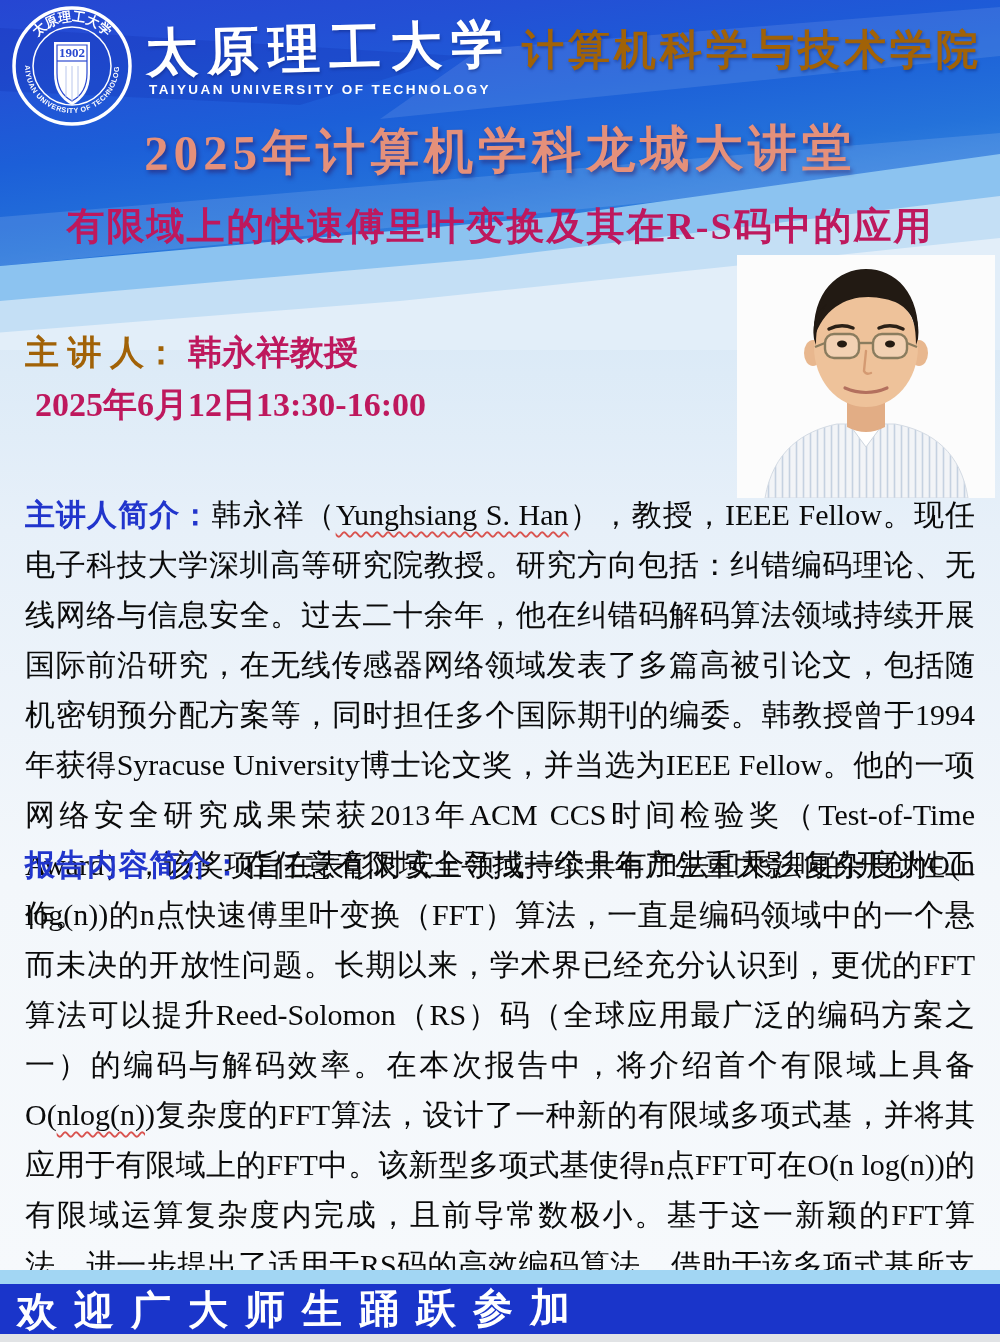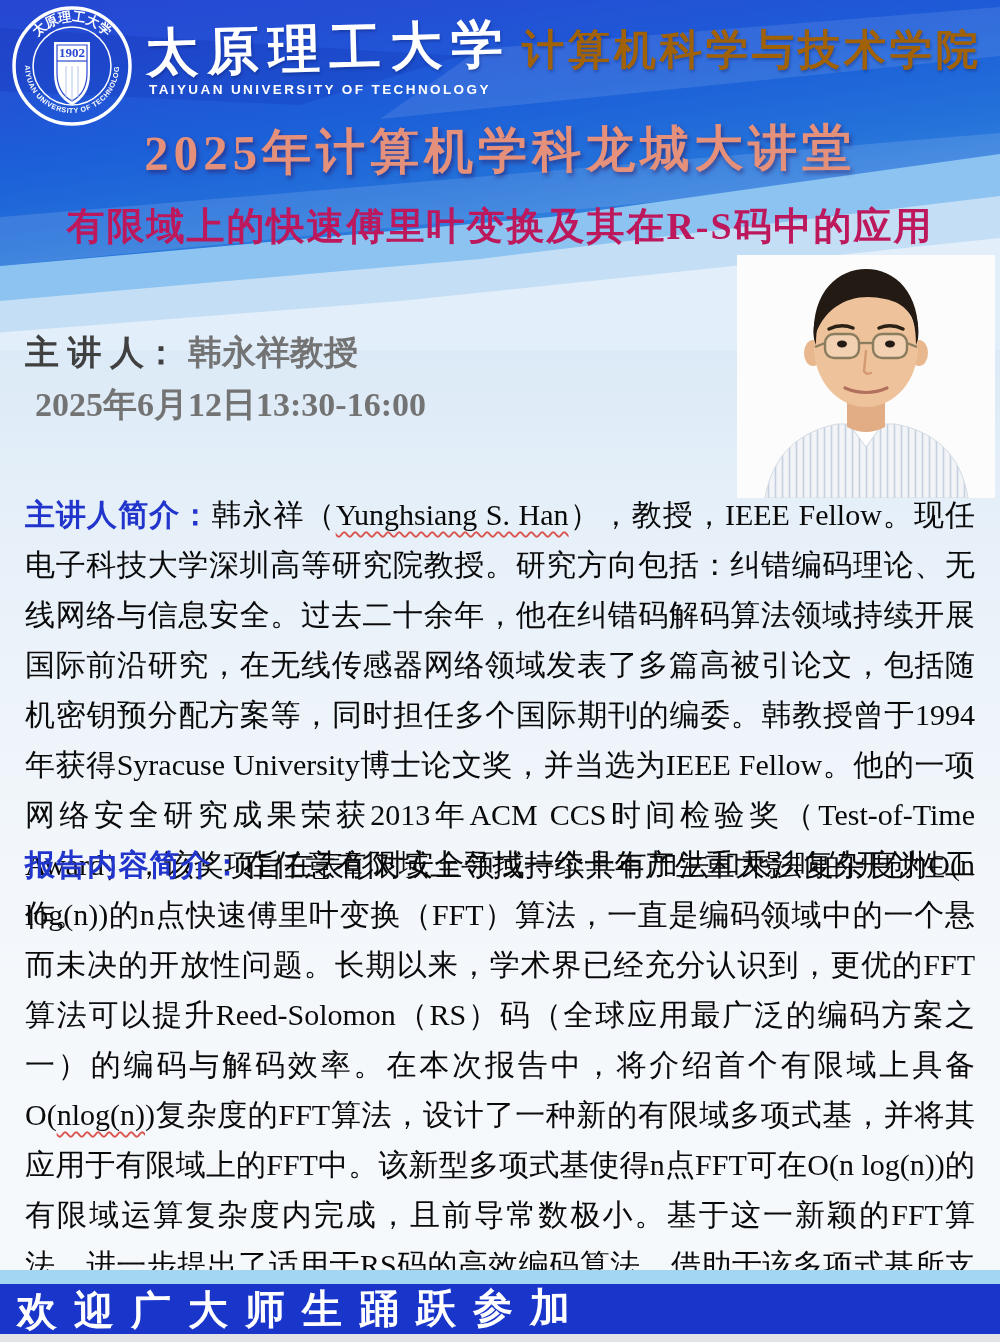--- a/index.html
+++ b/index.html
@@ -61,24 +61,24 @@
   }
   .lecture-title{
     position:absolute;left:0;top:201px;width:1000px;z-index:5;
     text-align:center;font-size:38px;font-weight:bold;letter-spacing:2px;
     color:#be185d;
   }
   
   .info{position:absolute;left:25px;top:330px;width:710px;z-index:5;}
   .info-row{display:flex;align-items:baseline;margin-bottom:15px;height:37px;}
   .info-label{
-    color:#404040;font-weight:bold;font-size:34px;white-space:pre;
+    color:#a16207;font-weight:bold;font-size:34px;white-space:pre;
     flex:0 0 auto;
   }
-  .info-value{color:#737373;font-weight:bold;font-size:34px;margin-left:10px;white-space:pre;}
+  .info-value{color:#be185d;font-weight:bold;font-size:34px;margin-left:10px;white-space:pre;}
   
   .photo-frame{
     position:absolute;left:737px;top:255px;width:258px;height:243px;z-index:5;
     background:#fbfbfb;
   }
   .photo-frame svg{display:block;}
   
   .para{
     position:absolute;left:25px;width:950px;z-index:5;margin:0;
     text-align:justify;font-size:30px;line-height:50px;color:#0a0a0a;

